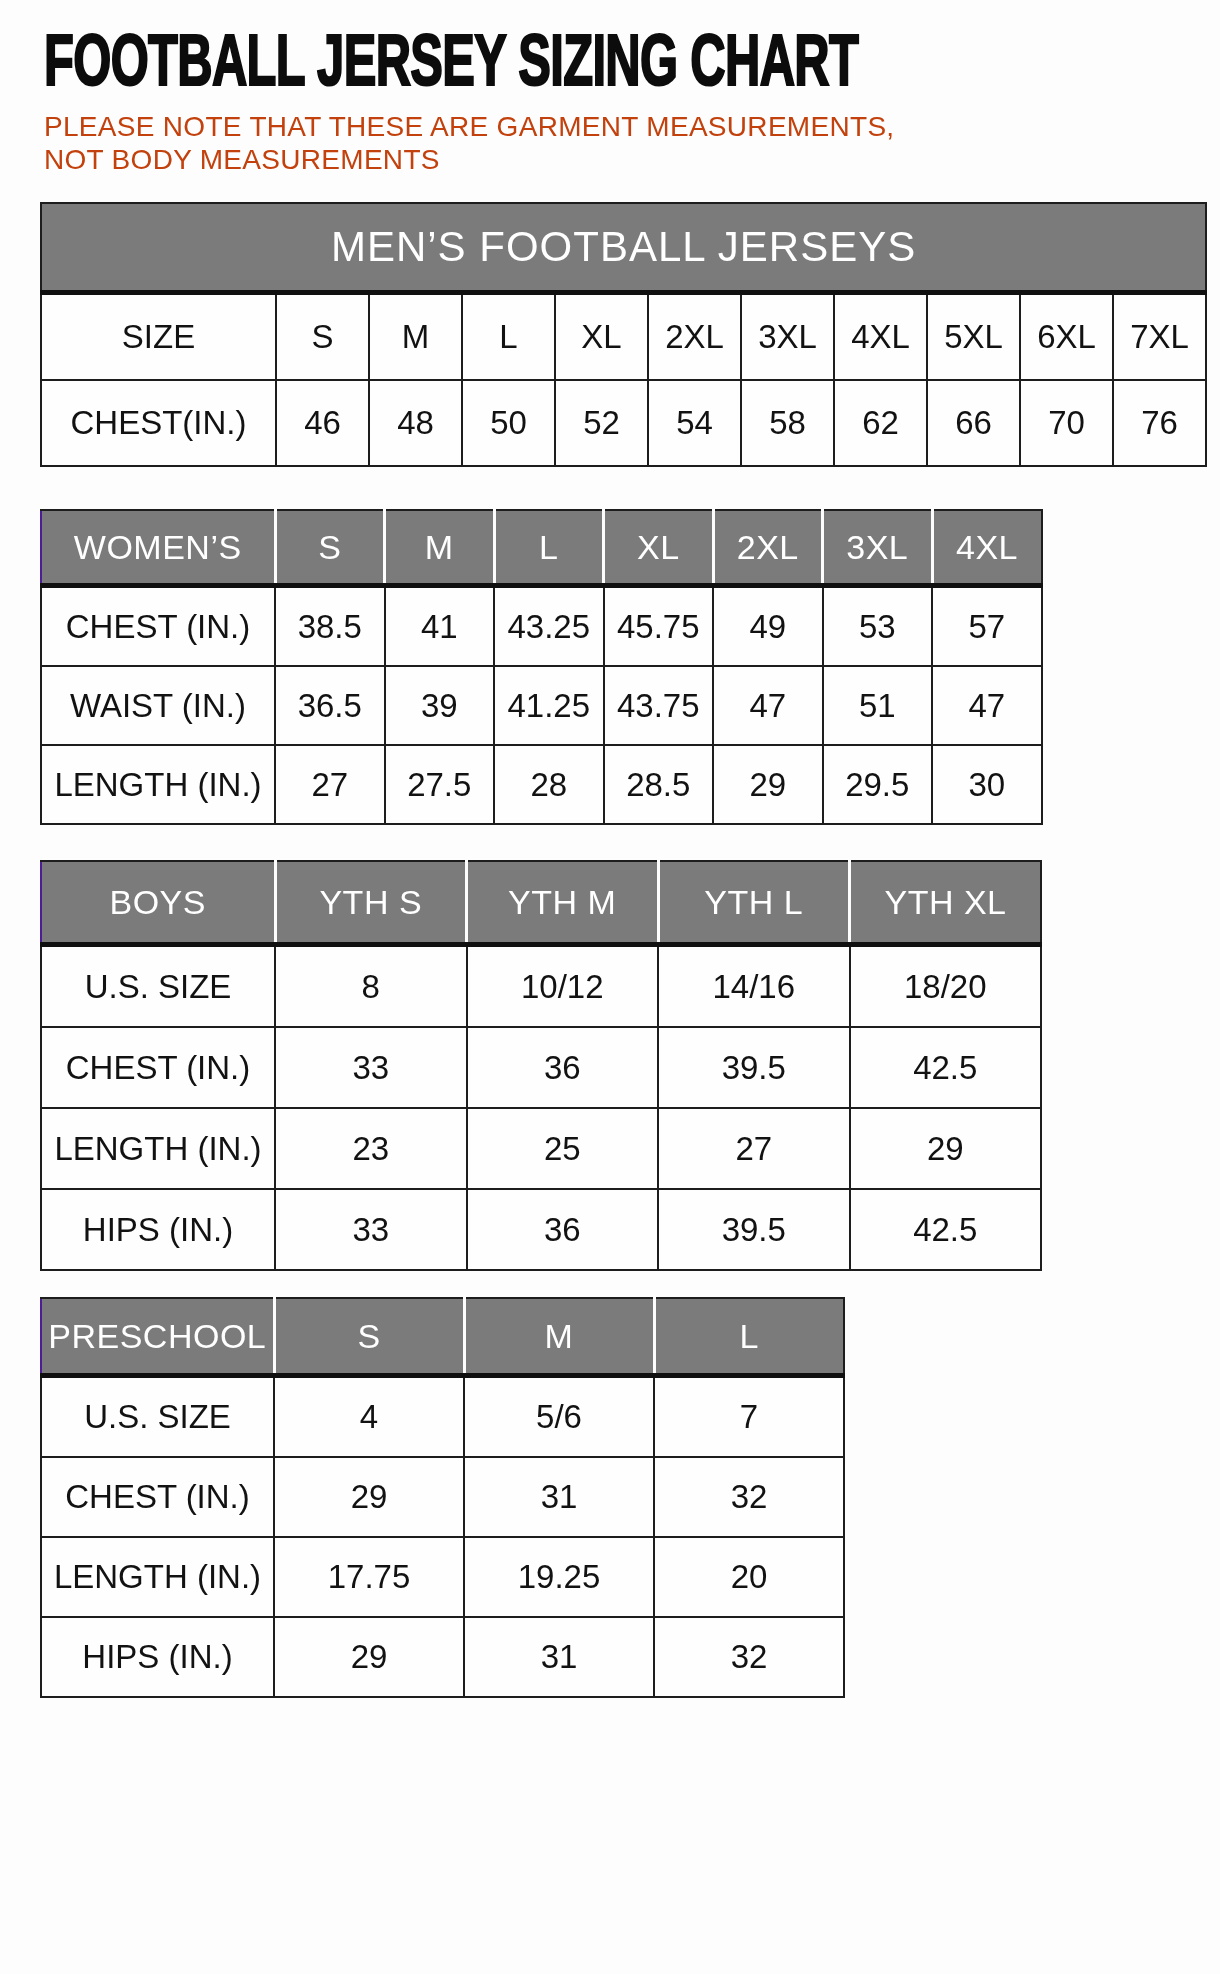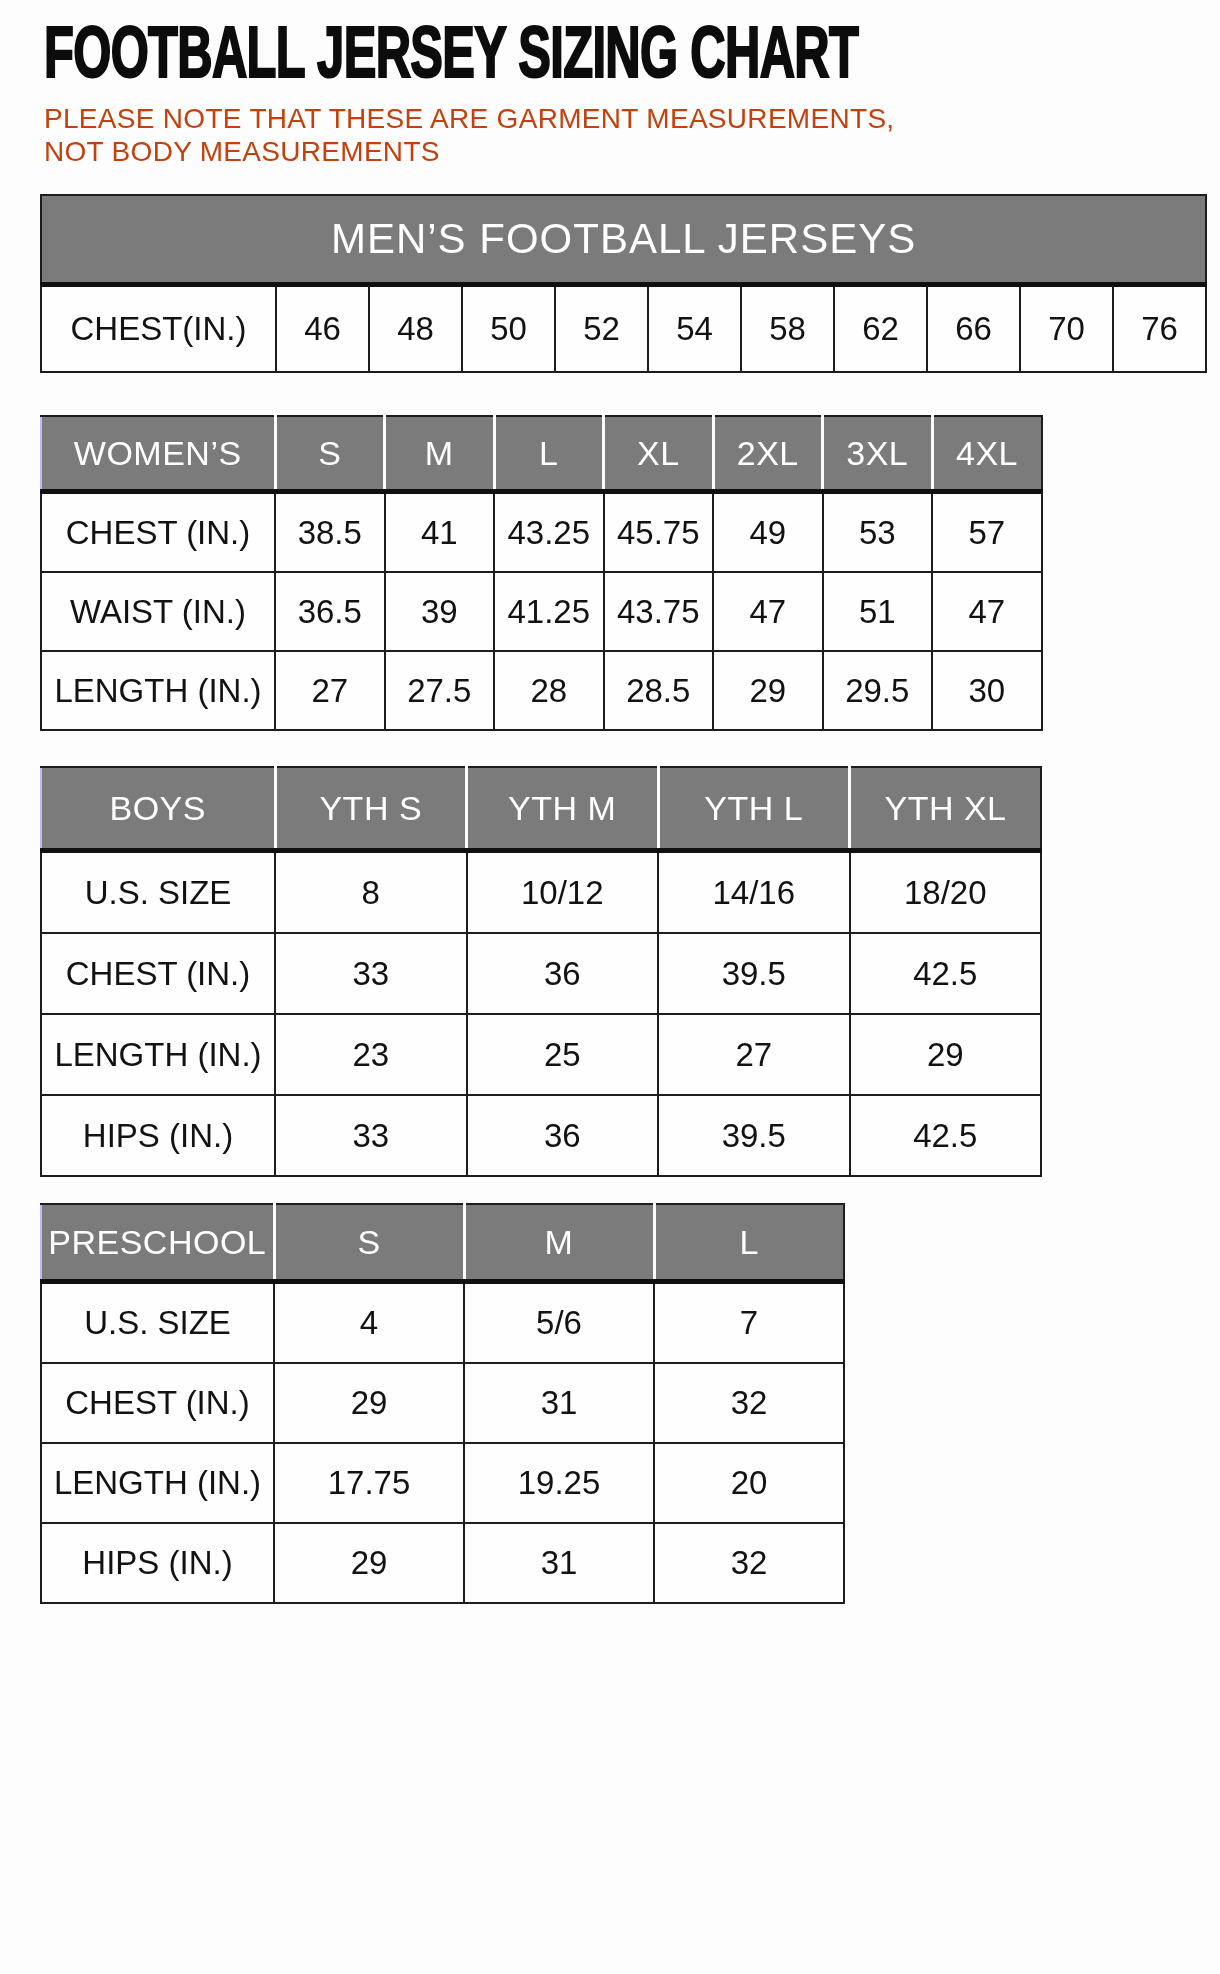--- a/index.html
+++ b/index.html
@@ -3,21 +3,21 @@
 <meta charset="utf-8">
 <style>
   html, body { margin: 0; padding: 0; }
   body {
     width: 1220px; height: 1974px;
     background: #fdfdfd;
     overflow: hidden;
     font-family: "Liberation Sans", "DejaVu Sans", sans-serif;
     color: #121212;
   }
-  .page { padding-top: 16px; }
+  .page { padding-top: 24px; }
 
   
   .title {
     margin-left: 44px;
     font-size: 72px;
     font-weight: 700;
     line-height: 1.0;
     white-space: nowrap;
     color: #0c0c0c;
   }
@@ -59,21 +59,21 @@
   th.ghead {
     background: #7b7b7b;
     color: #ffffff;
     font-size: 34px;
     letter-spacing: 0.5px;
     border-top: 2px solid #1d1d1d;
     border-bottom: 5px solid #101010;
     border-left: 3px solid #fdfdfd;
     border-right: 3px solid #fdfdfd;
   }
-  th.ghead:first-child { border-left: 2px solid #c4b5fd; }
+  th.ghead:first-child { border-left: 2px solid #4c1d95; }
   th.ghead:last-child  { border-right: 2px solid #1d1d1d; }
 
   
   .mens { width: 1165px; margin-top: 26px; }
   .mens col.c-label { width: 235px; }
   .mens col.c-val   { width: 93px; }
   .mens th.band {
     height: 86px;
     background: #7b7b7b;
     color: #fff;
@@ -123,20 +123,33 @@
         <col class="c-label">
         <col class="c-val" span="10">
       </colgroup>
     <thead>
       <tr>
         <th class="band" colspan="11">MEN’S FOOTBALL JERSEYS</th>
       </tr>
     </thead>
     <tbody>
       <tr>
+        <td>SIZE</td>
+        <td>S</td>
+        <td>M</td>
+        <td>L</td>
+        <td>XL</td>
+        <td>2XL</td>
+        <td>3XL</td>
+        <td>4XL</td>
+        <td>5XL</td>
+        <td>6XL</td>
+        <td>7XL</td>
+      </tr>
+      <tr>
         <td>CHEST(IN.)</td>
         <td>46</td>
         <td>48</td>
         <td>50</td>
         <td>52</td>
         <td>54</td>
         <td>58</td>
         <td>62</td>
         <td>66</td>
         <td>70</td>

